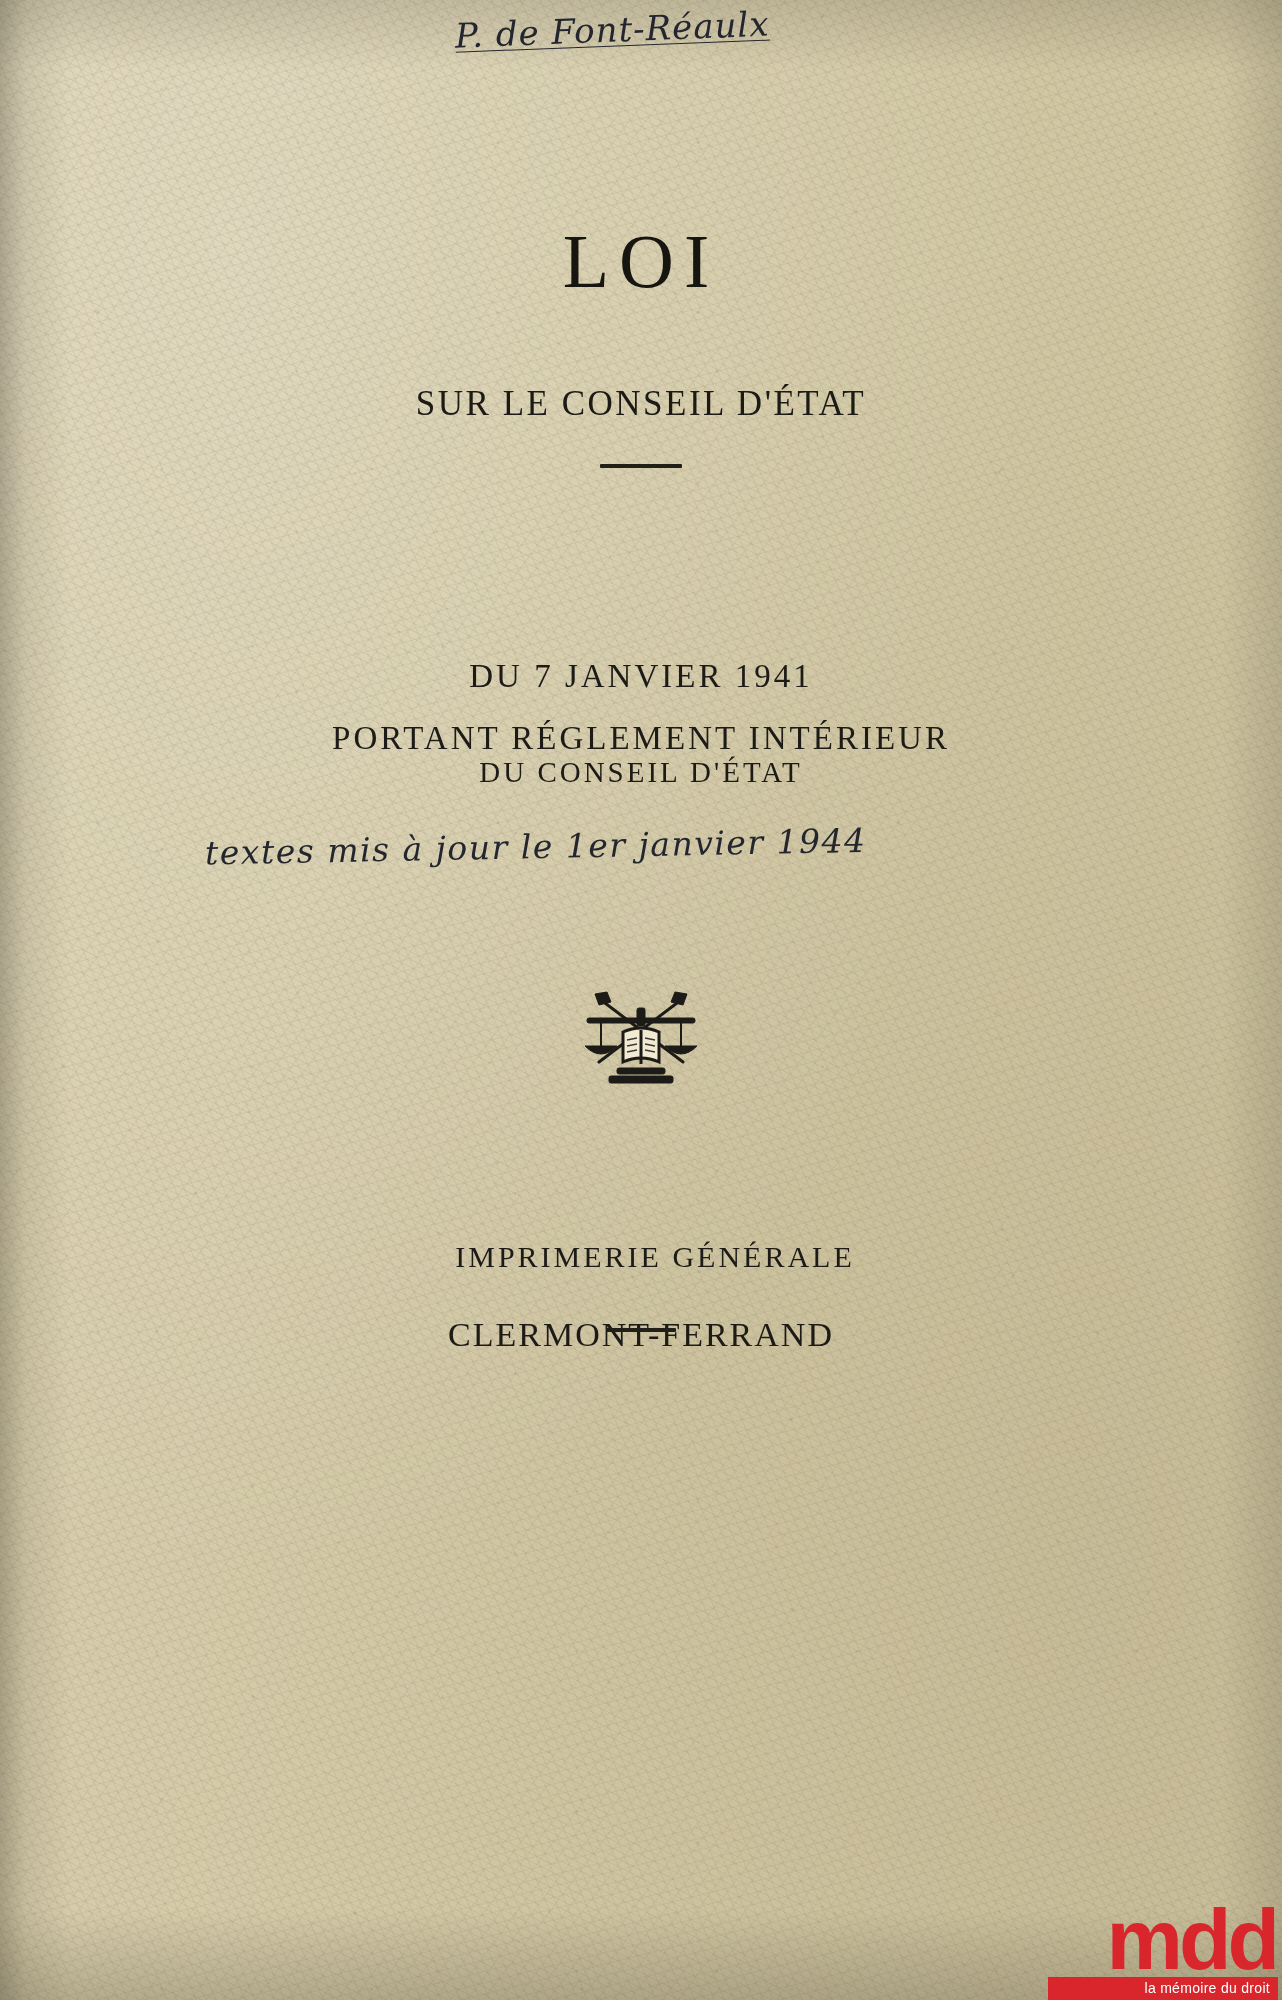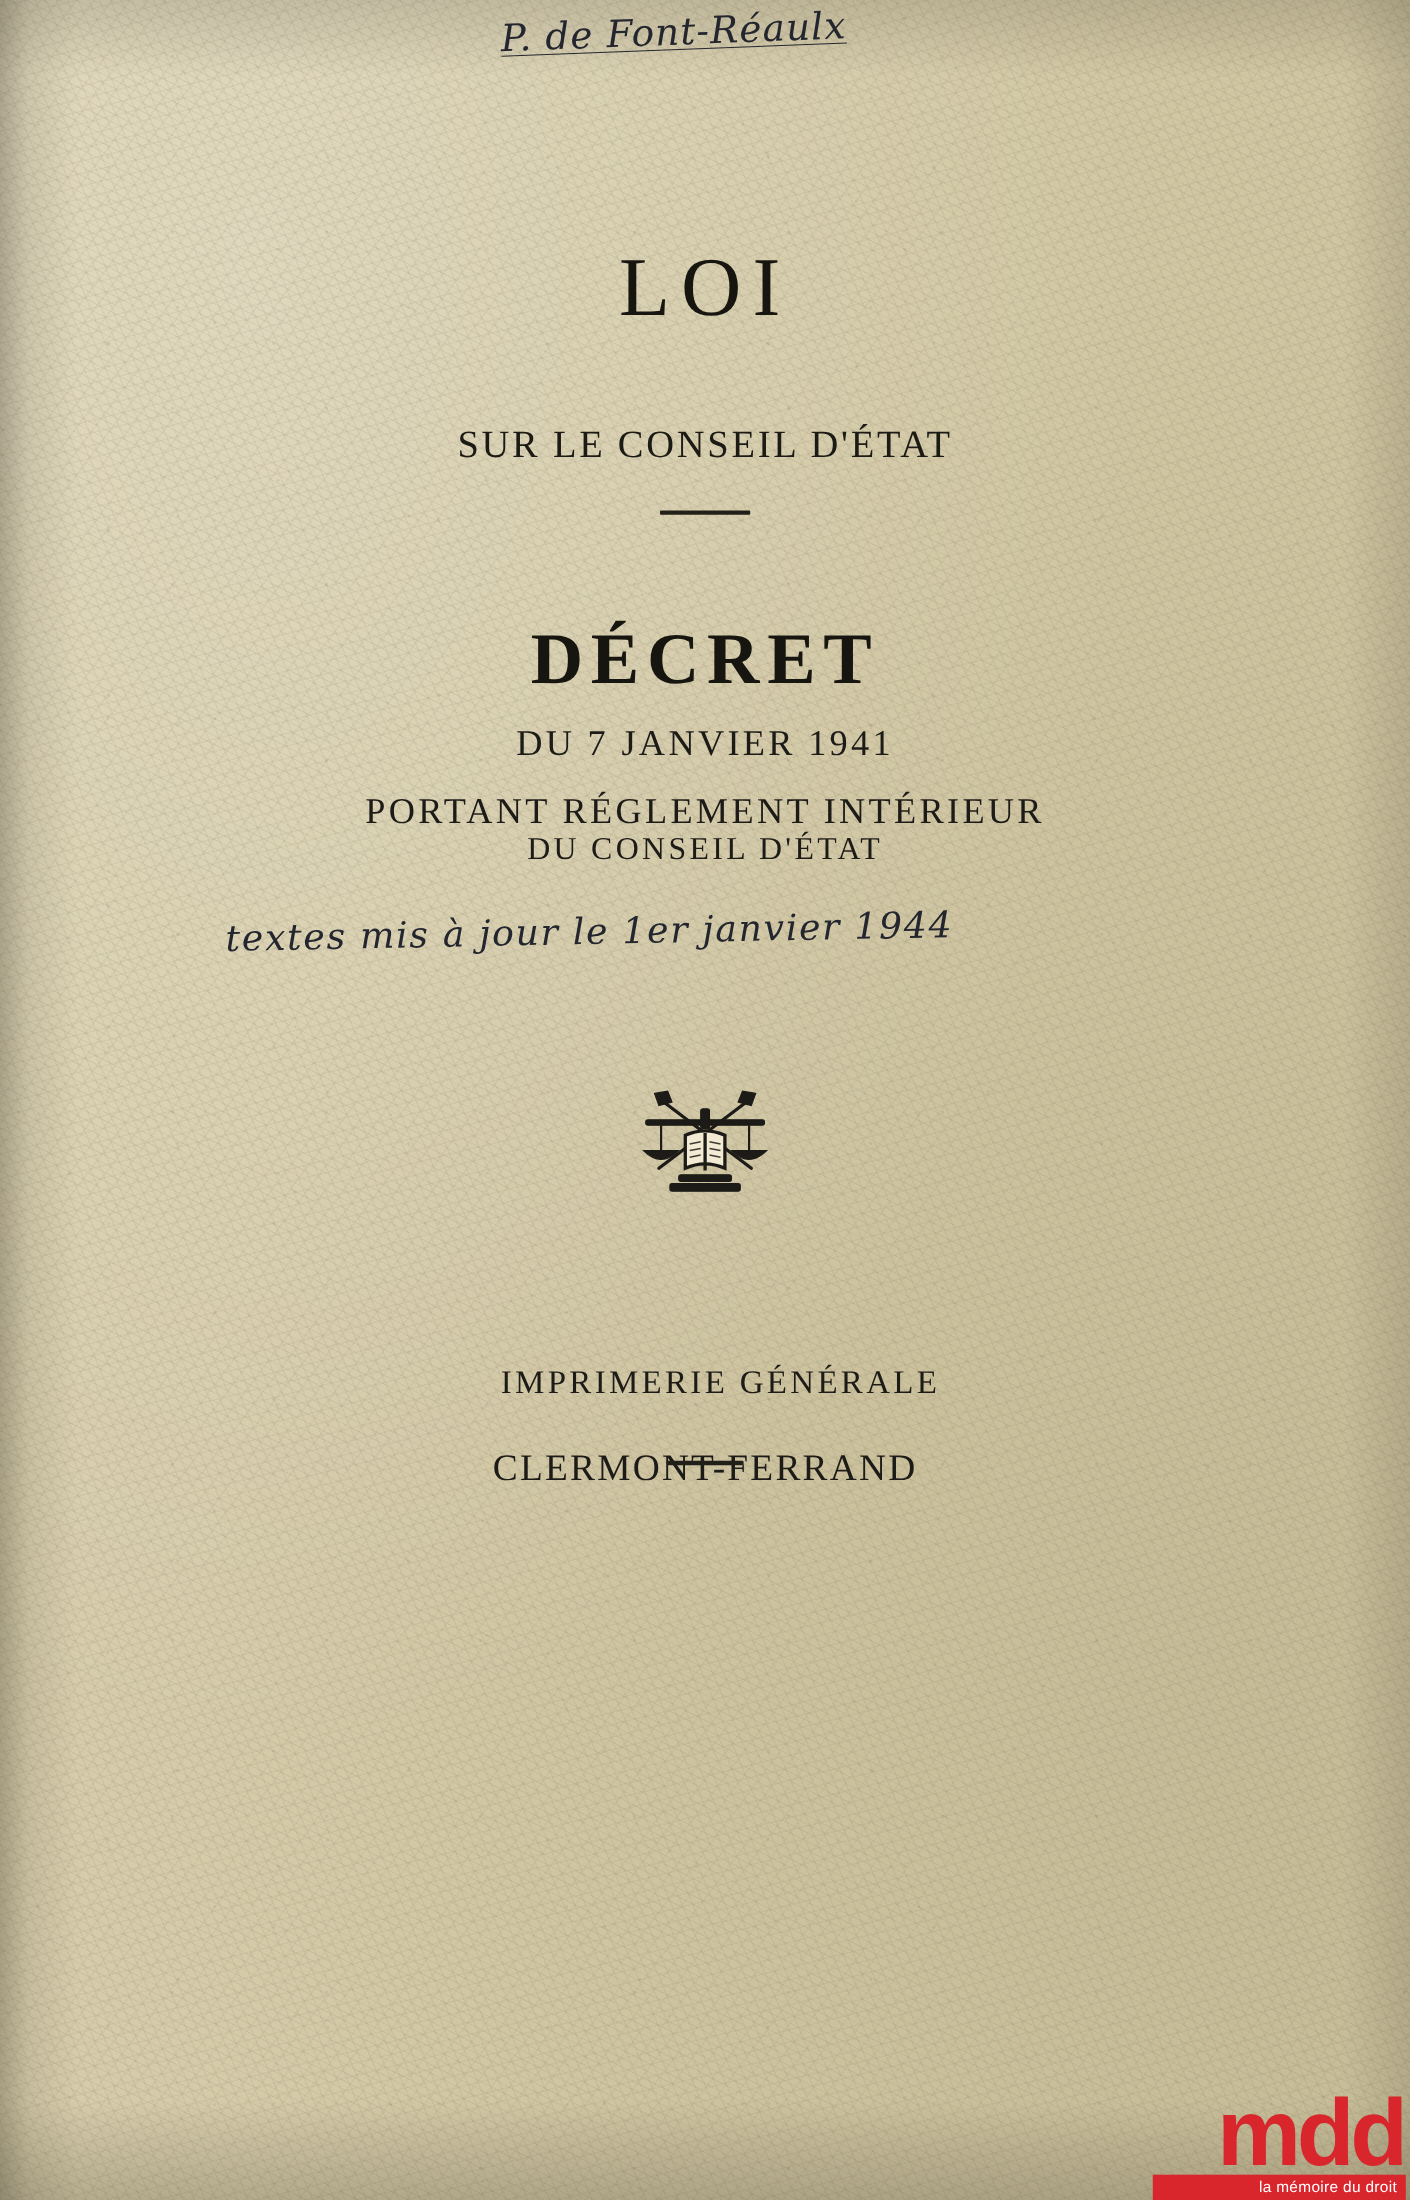--- a/index.html
+++ b/index.html
@@ -281,21 +281,20 @@
 
     <div class="handwriting-top">P. de Font-Réaulx</div>
 
     <div class="title-main">LOI</div>
 
 
     <div class="subtitle-2">SUR LE CONSEIL D'ÉTAT</div>
 
     <div class="rule-short rule-1"></div>
 
-    <div class="title-decret">DÉCRET</div>
 
     <div class="decret-line-1">DU 7 JANVIER 1941</div>
 
     <div class="decret-line-2">PORTANT RÉGLEMENT INTÉRIEUR</div>
 
     <div class="decret-line-3">DU CONSEIL D'ÉTAT</div>
 
     <div class="handwriting-mid">textes mis à jour le 1er janvier 1944</div>
 
     <div class="emblem">

